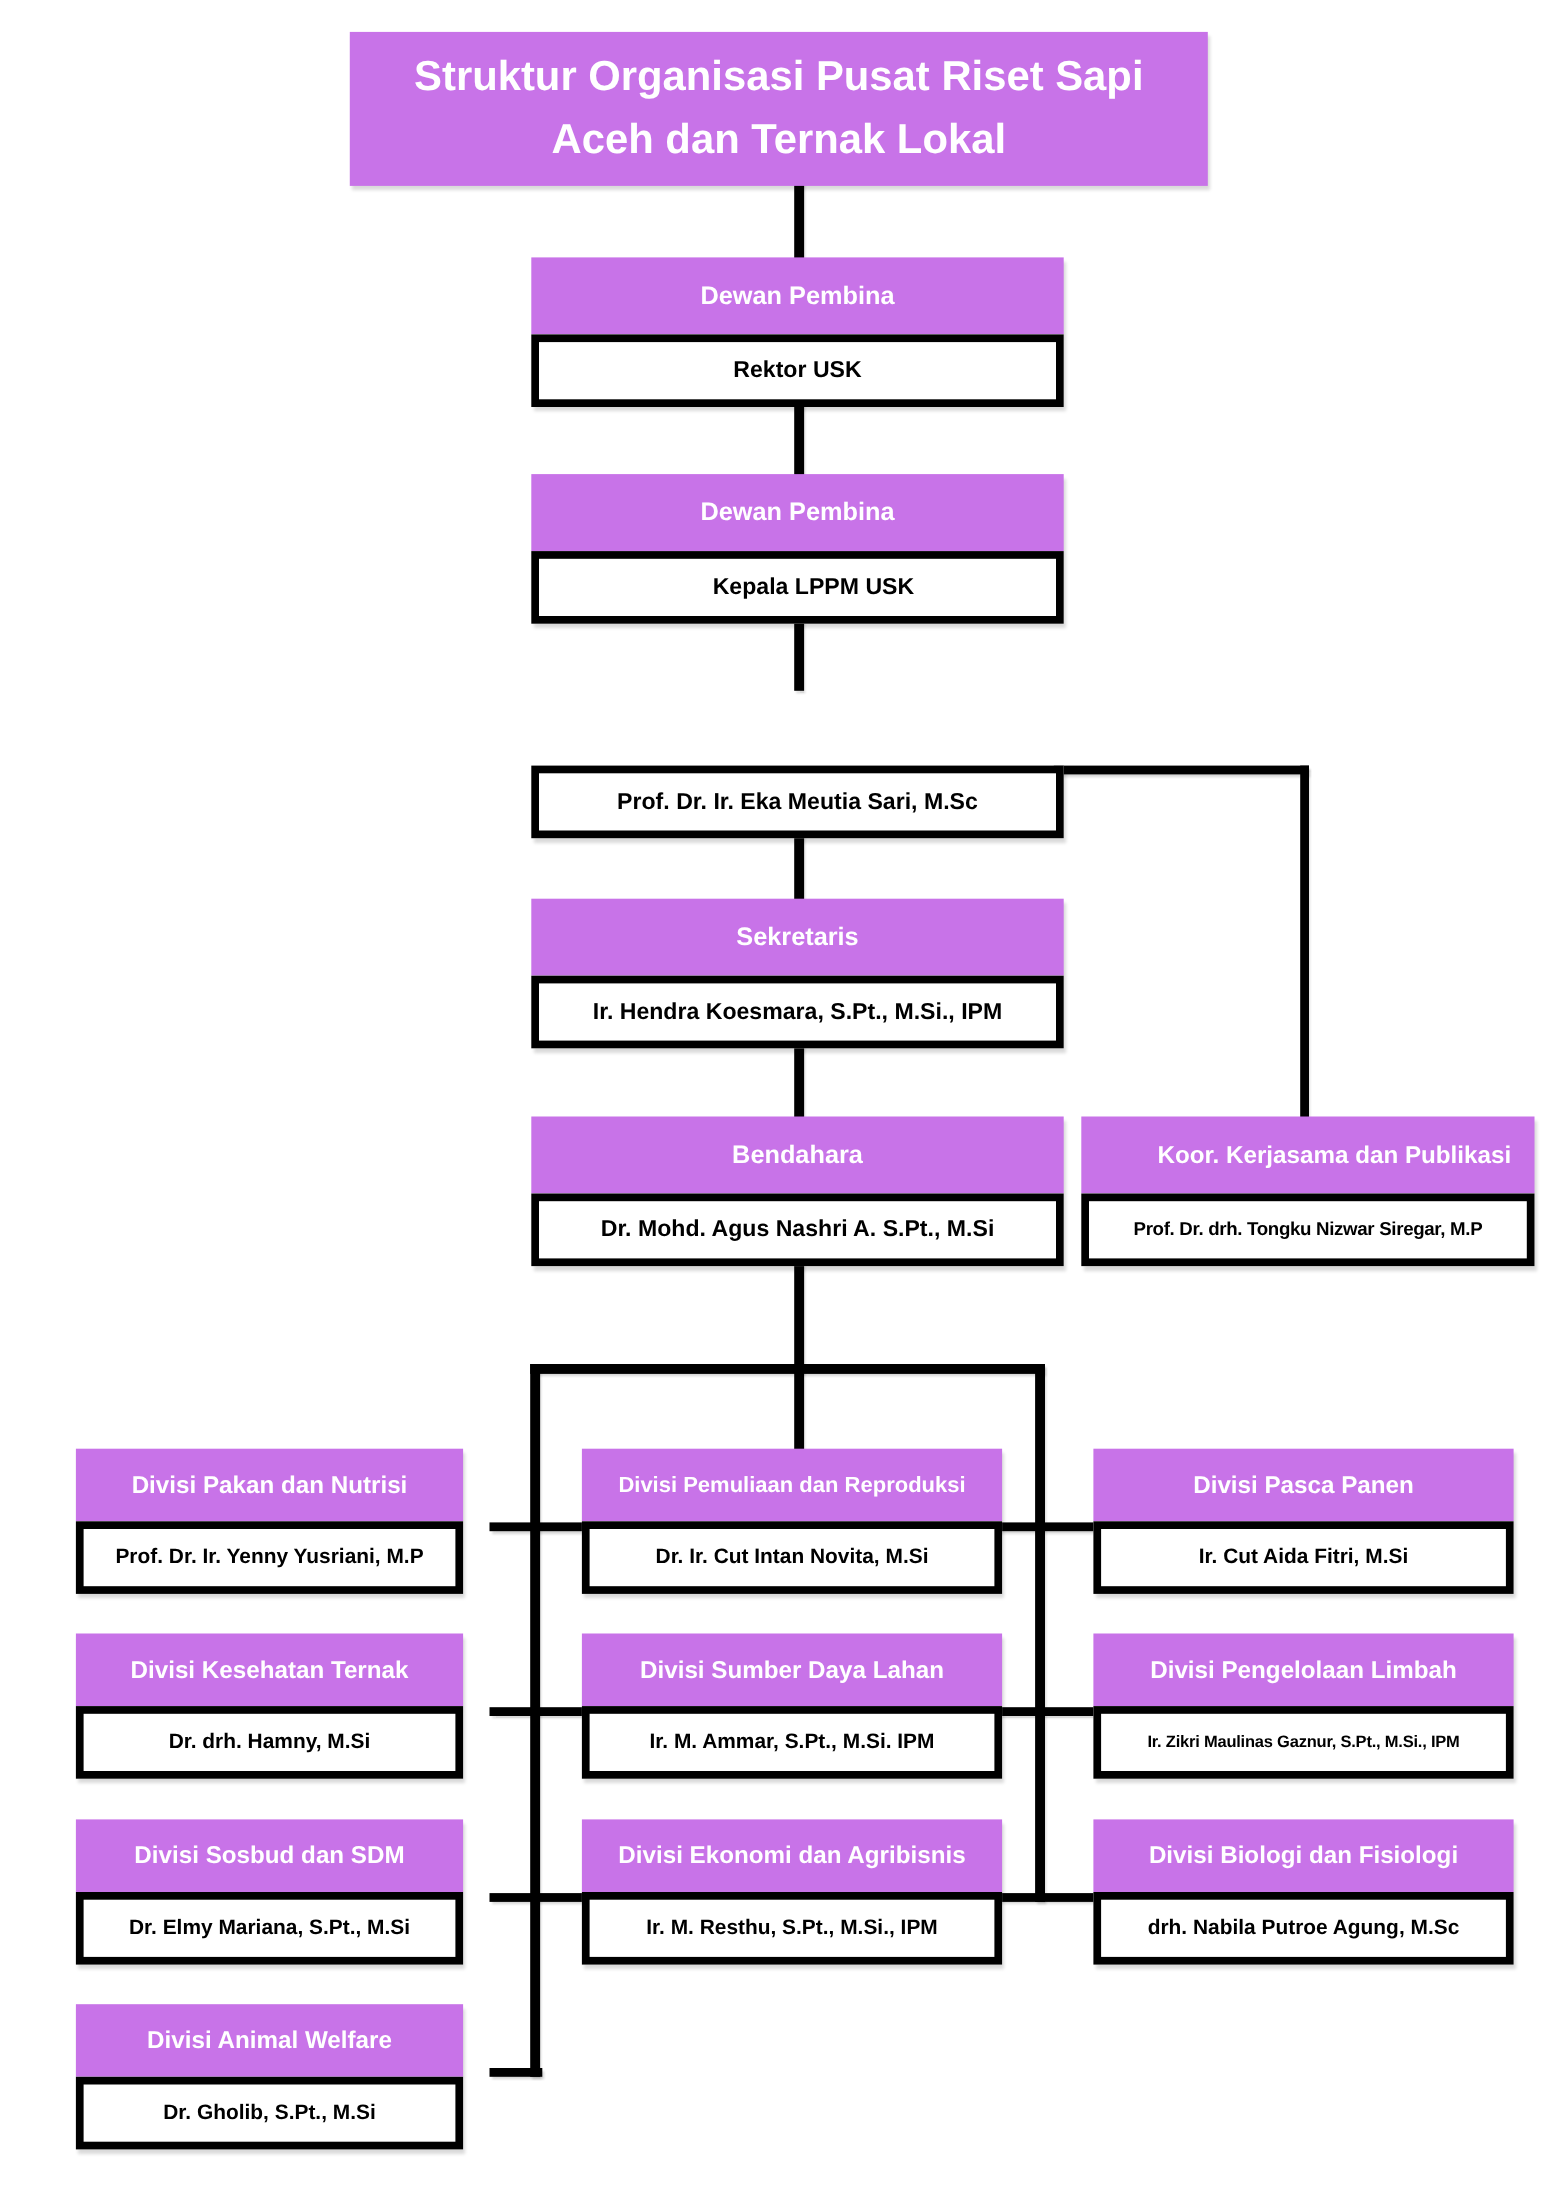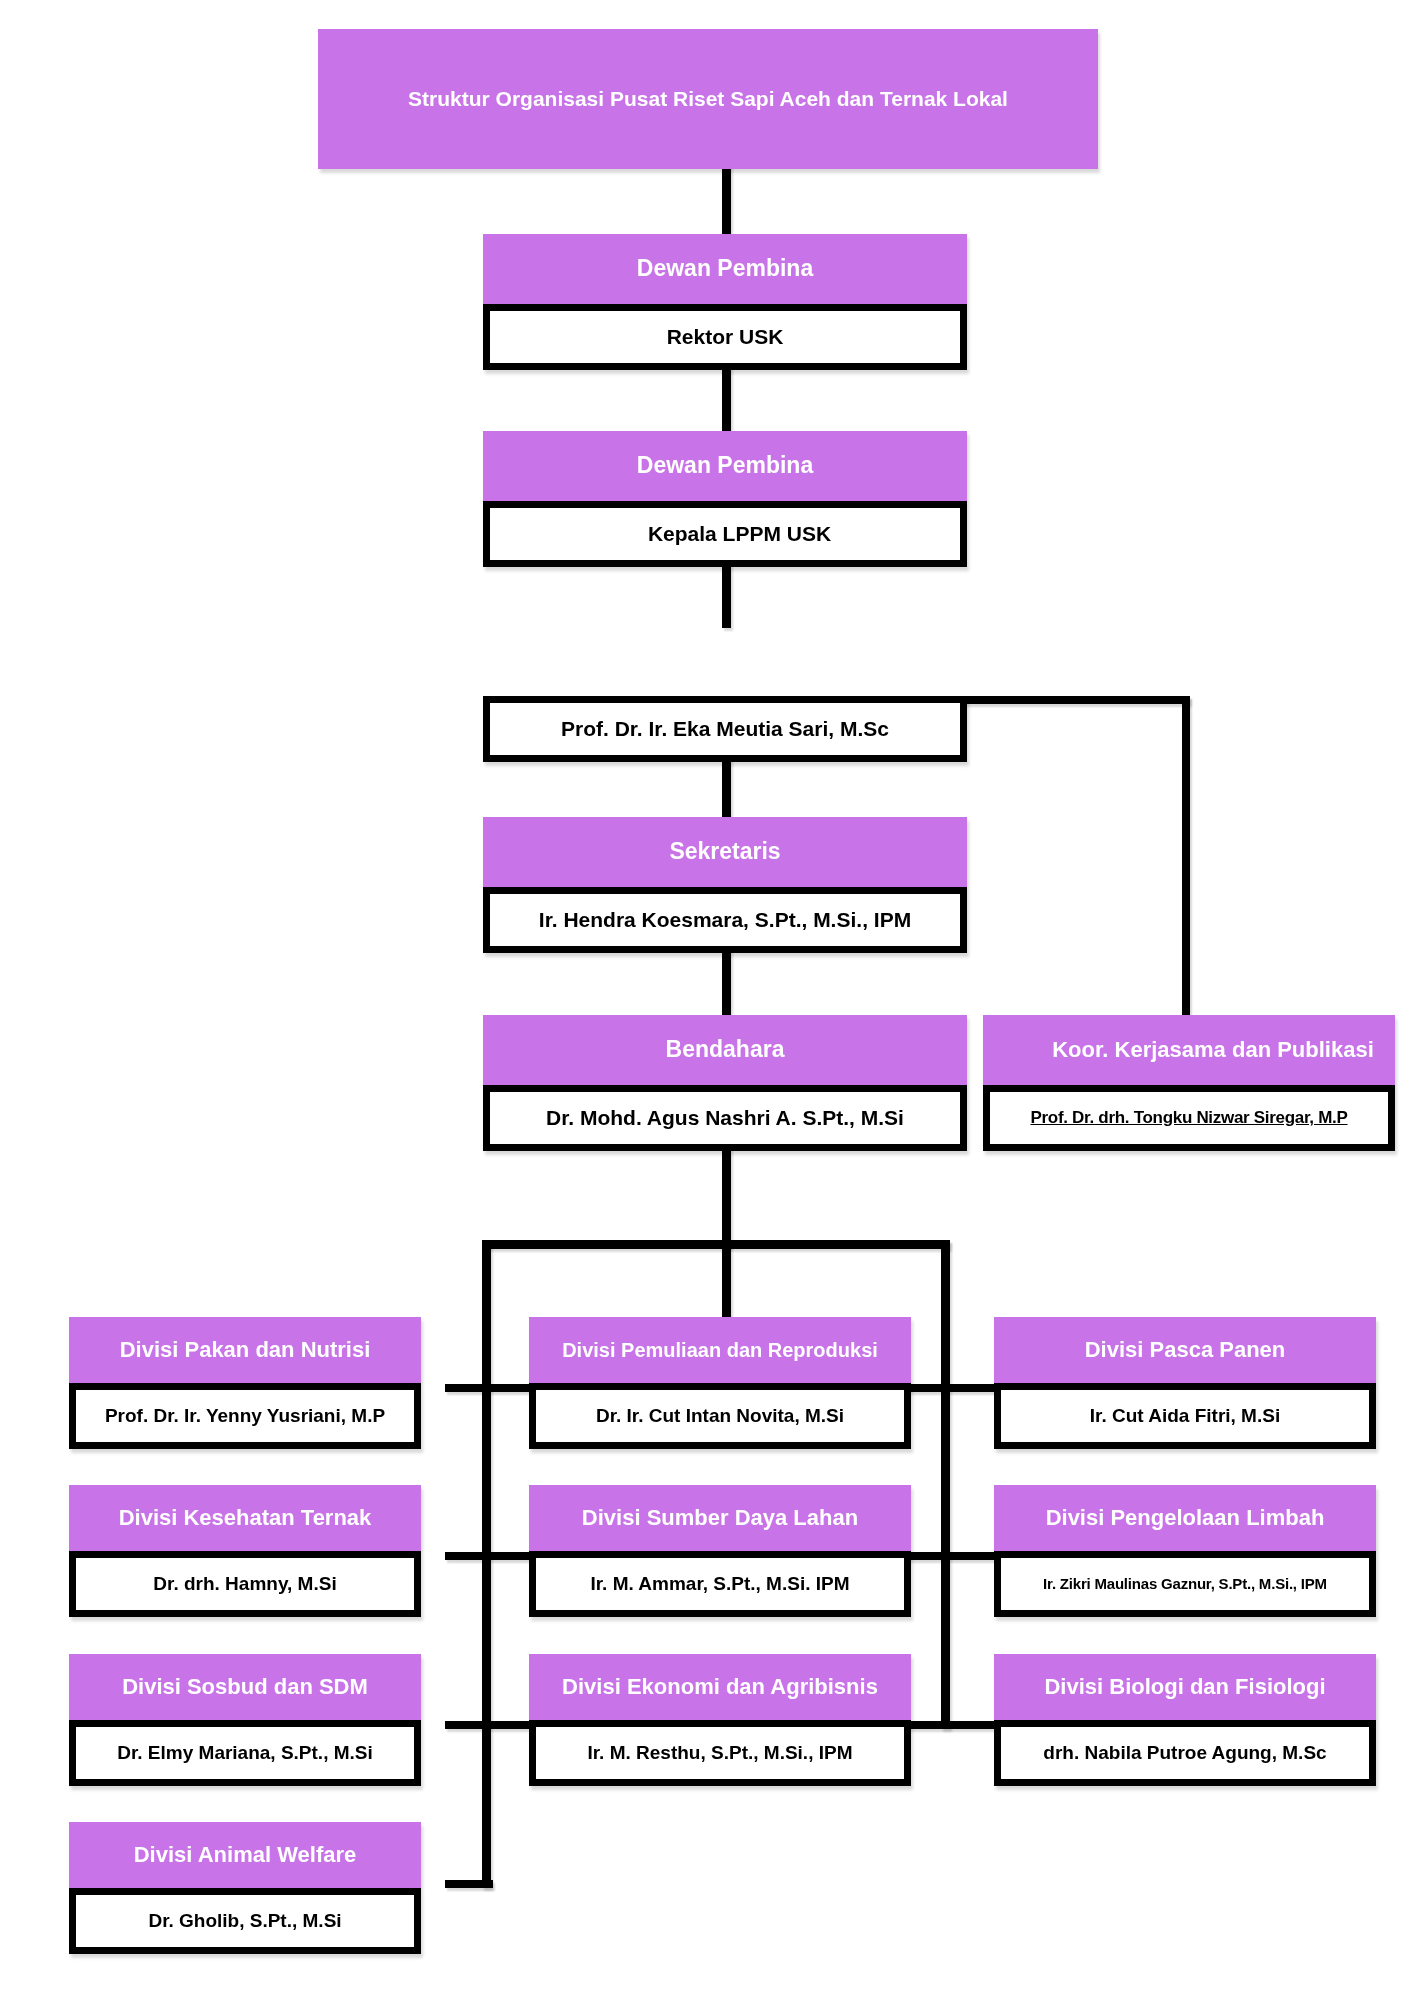--- a/index.html
+++ b/index.html
@@ -42,23 +42,23 @@
     box-shadow:2px 4px 3px rgba(0,0,0,0.15);
     box-sizing:border-box;
     line-height:1.1;
   }
   .cC{left:483px;width:484px;}
   .cK{left:983px;width:412px;}
   .cL{left:69px;width:352px;}
   .cM{left:529px;width:382px;}
   .cR{left:994px;width:382px;}
   .hdiv{height:66px;}
-  .fs30{font-size:21px;} .fs23{font-size:23px;} .fs22{font-size:22px;}
+  .fs30{font-size:38px;} .fs23{font-size:23px;} .fs22{font-size:22px;}
   .fs21{font-size:21px;} .fs20{font-size:20px;} .fs19{font-size:19px;}
-  .fs17{font-size:17px;letter-spacing:-0.3px;text-decoration:underline;}
+  .fs17{font-size:17px;letter-spacing:-0.3px;}
   .fs15{font-size:15px;letter-spacing:-0.2px;}
 
   #title{left:318px;top:29px;width:780px;height:140px;line-height:1.5;padding:0 14px;}
 
   #n-dewan1-role{top:234px;}     #n-dewan1-person{top:304px;}
   #n-dewan2-role{top:431px;}     #n-dewan2-person{top:501px;padding-left:29px;}
   #n-kepala-role{top:626px;}     #n-kepala-person{top:696px;}
   #n-sekretaris-role{top:817px;} #n-sekretaris-person{top:887px;}
   #n-bendahara-role{top:1015px;} #n-bendahara-person{top:1085px;}
   #n-koor-role{top:1015px;padding-left:48px;}      #n-koor-person{top:1085px;}

